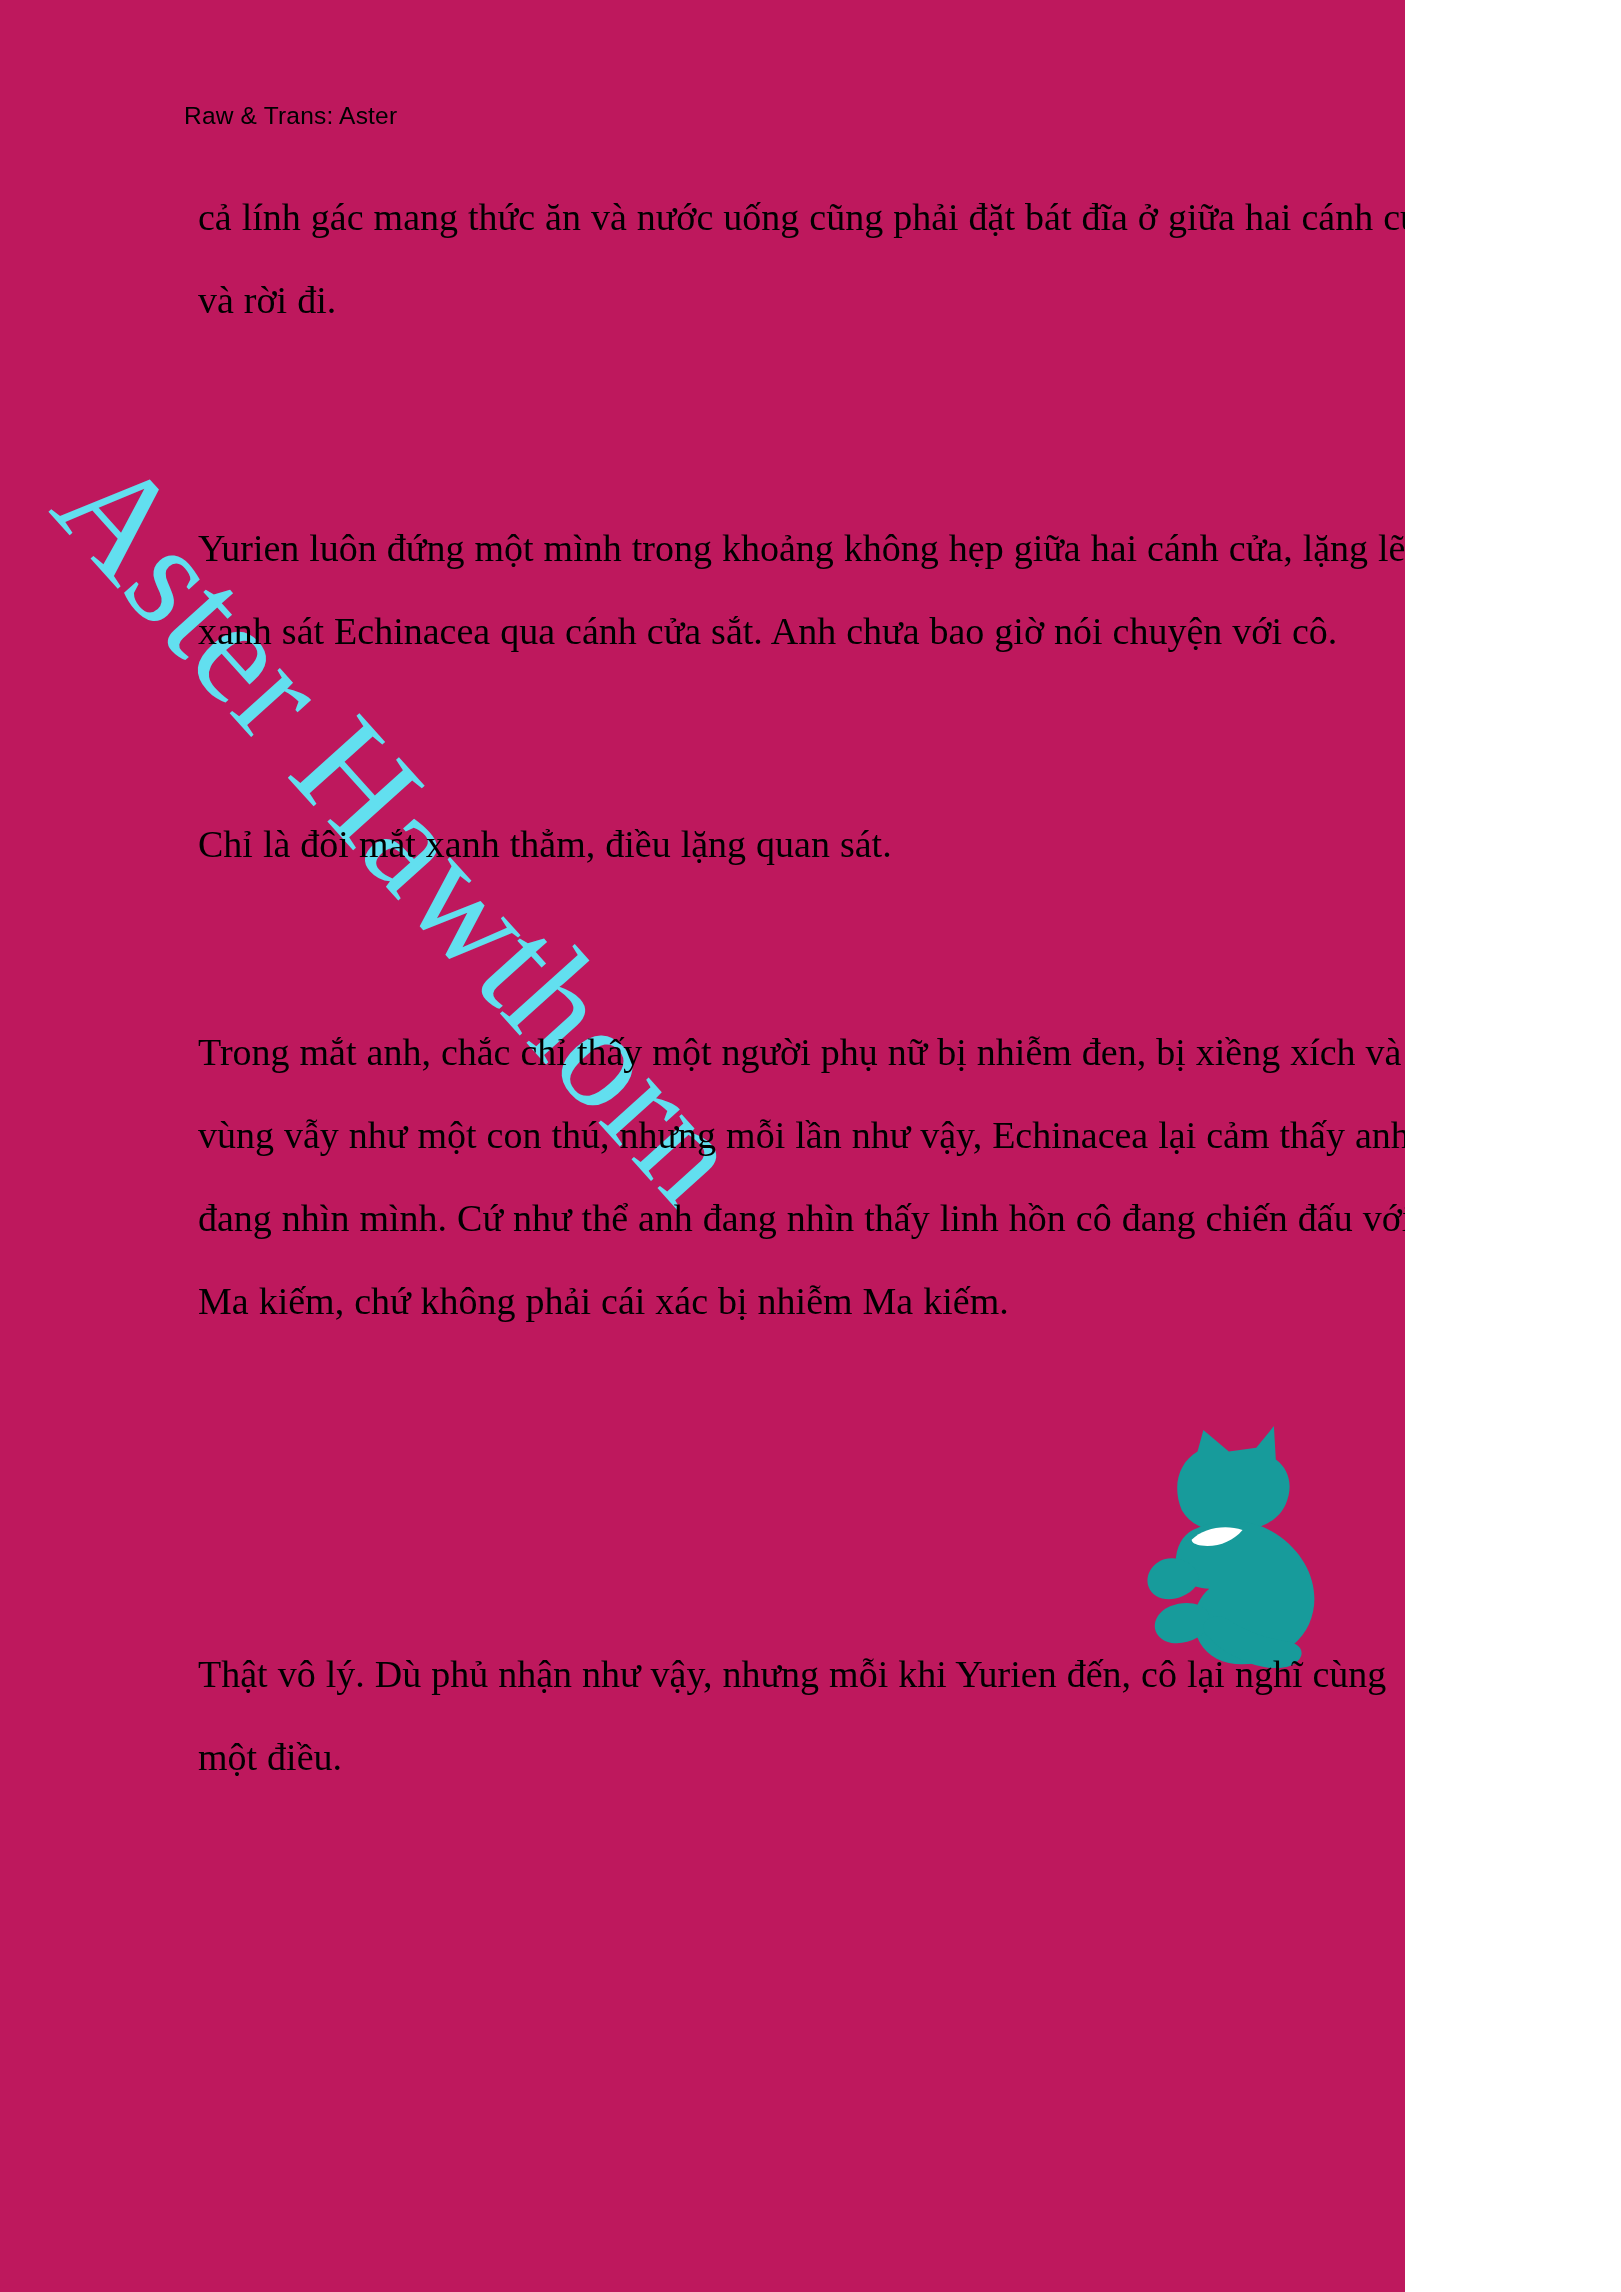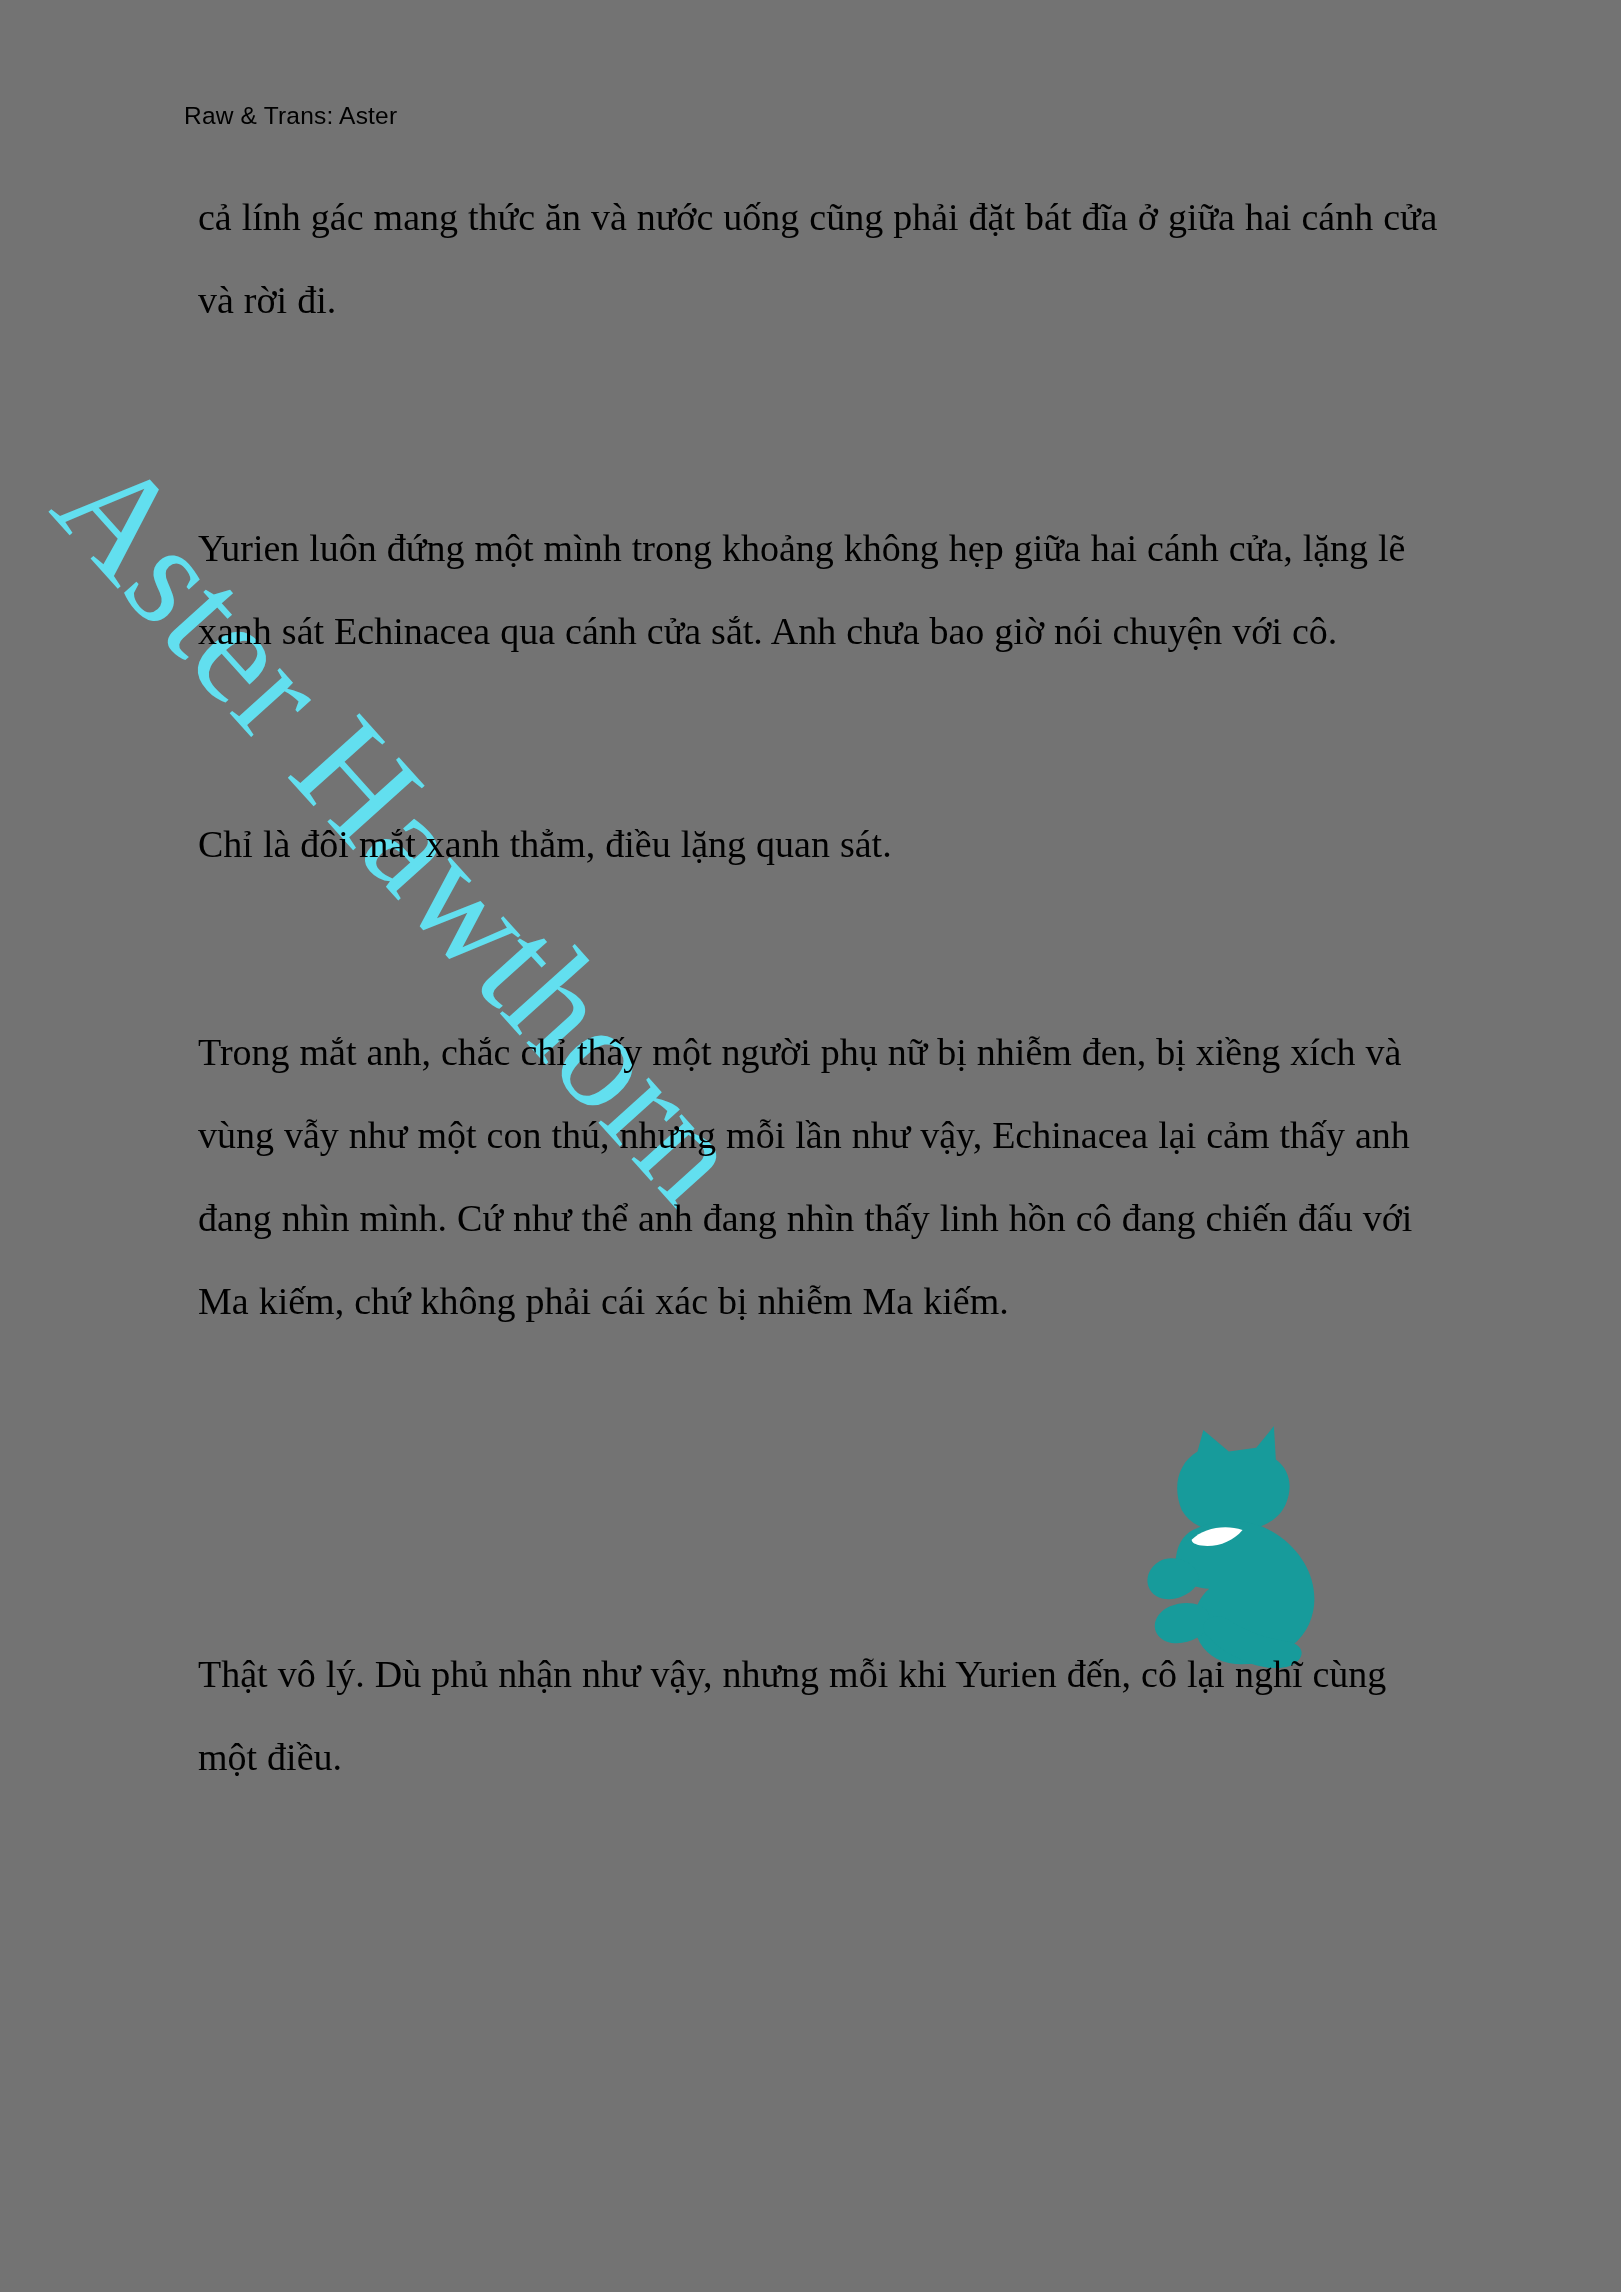--- a/index.html
+++ b/index.html
@@ -6,23 +6,23 @@
     margin: 0;
     padding: 0;
     background: #ffffff;
   }
   body {
     font-family: "Liberation Serif", "DejaVu Serif", serif;
   }
 
   .page {
     position: relative;
-    width: 1621px;
+    width: 1405px;
     height: 2293px;
-    background: #737373;
+    background: #be185d;
     overflow: hidden;
     box-sizing: border-box;
   }
 
   
   .page-header {
     position: absolute;
     top: 102px;
     left: 184px;
     font-family: "Liberation Sans", "DejaVu Sans", sans-serif;

